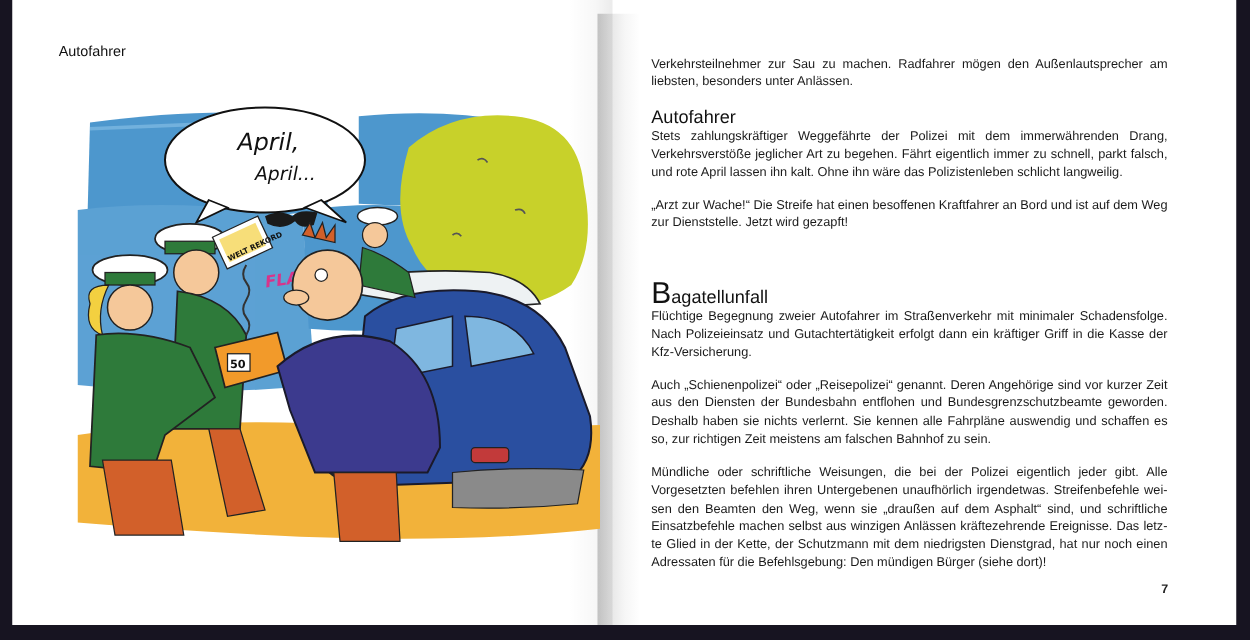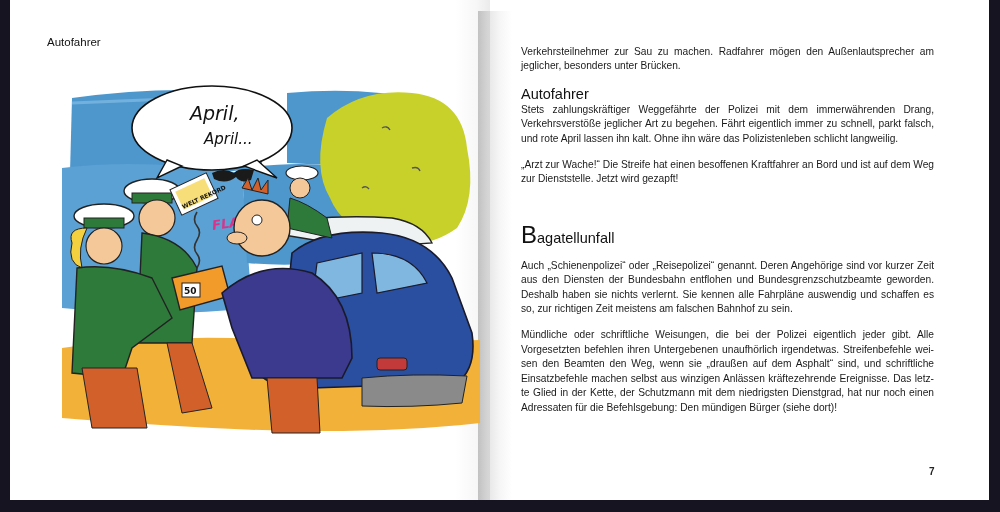--- a/index.html
+++ b/index.html
@@ -134,33 +134,34 @@
     <path d="M180 110 l6 -10 l4 12 l6 -12 l3 12 l7 -10 l0 14 Z" fill="#d2602a" stroke="#222"></path>
     <circle cx="200" cy="150" r="28" fill="#f5c89a" stroke="#222" stroke-width="1.4"></circle>
     <ellipse cx="175" cy="160" rx="10" ry="6" fill="#f5c89a" stroke="#222"></ellipse>
     <circle cx="195" cy="142" r="5" fill="#ffffff" stroke="#222"></circle>
     <path d="M160 215 Q200 180 250 195 Q290 220 290 280 L280 300 L190 300 L170 250 Z" fill="#3c3a8e" stroke="#1a1a2a" stroke-width="1.6"></path>
     <path d="M205 300 L255 300 L258 355 L210 355 Z" fill="#d2602a" stroke="#222"></path>
   </g>
 </svg>
 
 <div class="content">
-  <p>Verkehrsteilnehmer zur Sau zu machen. Radfahrer mögen den Außenlautsprecher am jeglicher, besonders unter Brücken.</p>
+  <p>Verkehrsteilnehmer zur Sau zu machen. Radfahrer mögen den Außenlautsprecher am liebsten, besonders unter Anlässen.</p>
 
   <div class="entry">
     <h2>Autofahrer</h2>
     <p>Stets zahlungskräftiger Weggefährte der Polizei mit dem immerwährenden Drang, Verkehrsverstöße jeglicher Art zu begehen. Fährt eigentlich immer zu schnell, parkt falsch, und rote April lassen ihn kalt. Ohne ihn wäre das Polizistenleben schlicht langweilig.</p>
   </div>
 
   <div class="entry">
     <p>„Arzt zur Wache!“ Die Streife hat einen besoffenen Kraftfahrer an Bord und ist auf dem Weg zur Dienststelle. Jetzt wird gezapft!</p>
   </div>
 
   <div class="entry letter-start">
     <h2><span class="initial">B</span><span>agatellunfall</span></h2>
+    <p>Flüchtige Begegnung zweier Autofahrer im Straßenverkehr mit minimaler Schadensfolge. Nach Polizeieinsatz und Gutachtertätigkeit erfolgt dann ein kräftiger Griff in die Kasse der Kfz-Versicherung.</p>
   </div>
 
   <div class="entry">
     <p>Auch „Schienenpolizei“ oder „Reisepolizei“ genannt. Deren Angehörige sind vor kurzer Zeit aus den Diensten der Bundesbahn entflohen und Bundesgrenzschutzbeamte gewor­den. Deshalb haben sie nichts verlernt. Sie kennen alle Fahrpläne auswendig und schaf­fen es so, zur richtigen Zeit meistens am falschen Bahnhof zu sein.</p>
   </div>
 
   <div class="entry">
     <p>Mündliche oder schriftliche Weisungen, die bei der Polizei eigentlich jeder gibt. Alle Vorgesetzten befehlen ihren Untergebenen unaufhörlich irgendetwas. Streifenbefehle wei­sen den Beamten den Weg, wenn sie „draußen auf dem Asphalt“ sind, und schriftliche Einsatzbefehle machen selbst aus winzigen Anlässen kräftezehrende Ereignisse. Das letz­te Glied in der Kette, der Schutzmann mit dem niedrigsten Dienstgrad, hat nur noch einen Adressaten für die Befehlsgebung: Den mündigen Bürger (siehe dort)!</p>
   </div>
 </div>

